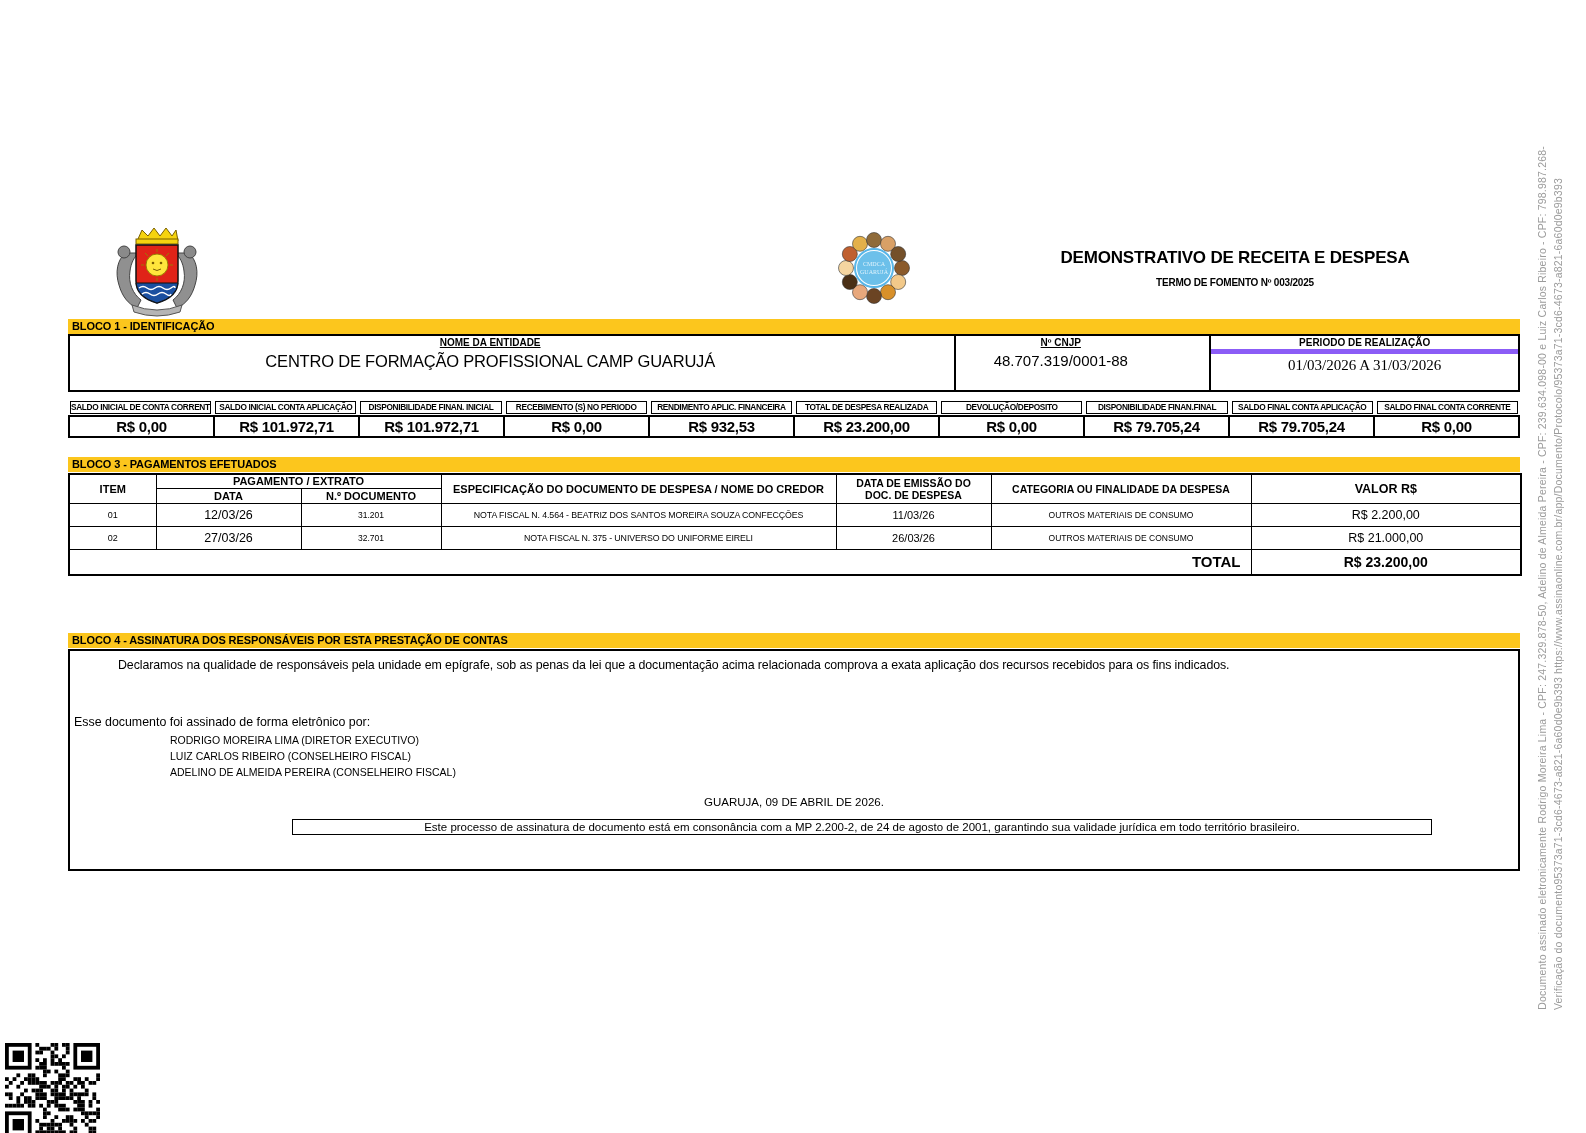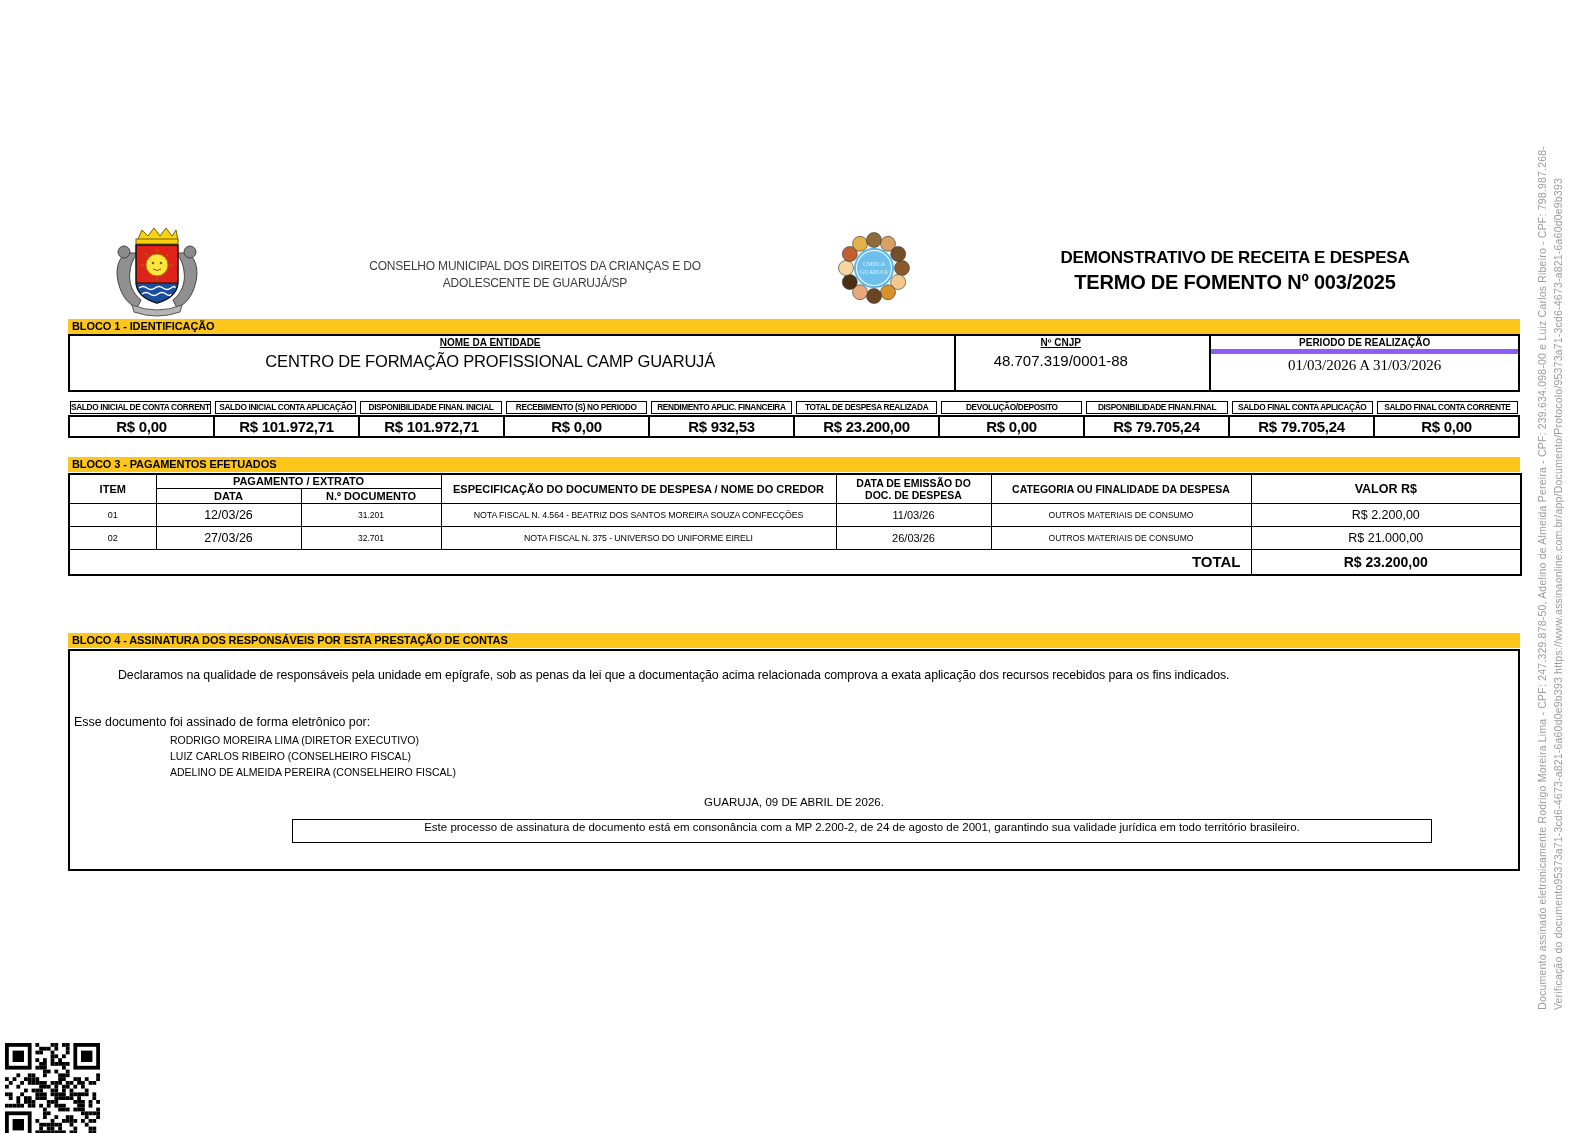--- a/index.html
+++ b/index.html
@@ -4,21 +4,21 @@
 <style>
   html,body{margin:0;padding:0;background:#fff;}
   #page{position:relative;width:1586px;height:1133px;background:#ffffff;overflow:hidden;
         font-family:"Liberation Sans",sans-serif;color:#000;}
   .abs{position:absolute;}
 
   
   .council-text{left:300px;top:258px;width:470px;text-align:center;font-size:12px;color:#3c3c3c;line-height:17px;letter-spacing:-0.2px;}
   .doc-titles{left:1010px;top:248px;width:450px;text-align:center;}
   .doc-title1{font-size:17px;font-weight:bold;letter-spacing:-0.2px;}
-  .doc-title2{font-size:20px;font-weight:bold;margin-top:3px;letter-spacing:-0.2px;}
+  .doc-title2{font-size:10px;font-weight:bold;margin-top:9px;letter-spacing:-0.2px;}
 
   
   .bar{left:68px;width:1452px;height:15px;background:#FCC61D;font-size:11px;font-weight:bold;
        line-height:15px;padding-left:4px;box-sizing:border-box;letter-spacing:-0.1px;}
 
   
   .b1-table{left:68px;top:334px;width:1452px;height:58px;border:2px solid #000;box-sizing:border-box;display:flex;gap:44px;}
   .b1-cell{height:100%;box-sizing:border-box;text-align:center;}
   .b1-c1{width:61.8%;}
   .b1-c2{width:15.5%;border-left:2px solid #000;}
@@ -52,25 +52,25 @@
   .cell-spec{font-size:8.8px;letter-spacing:-0.1px;}
   .cell-emis{font-size:11px;}
   .cell-cat{font-size:8.5px;}
   .cell-val{font-size:12.5px;}
   .b3-total-row td{border-top:2px solid #000;}
   .b3-total-label{font-weight:bold;font-size:15px;text-align:right !important;padding-right:10px !important;}
   .b3-total-val{font-weight:bold;font-size:14px;}
 
   
   .b4-box{left:68px;top:649px;width:1452px;height:222px;border:2px solid #000;box-sizing:border-box;}
-  .b4-decl{position:absolute;left:6px;right:6px;top:17px;font-size:12.4px;text-indent:42px;letter-spacing:-0.1px;}
+  .b4-decl{position:absolute;left:6px;right:6px;top:7px;font-size:12.4px;text-indent:42px;letter-spacing:-0.1px;}
   .b4-intro{position:absolute;left:4px;top:64px;font-size:12.4px;}
   .b4-signers{position:absolute;left:100px;top:81px;font-size:10.5px;line-height:16px;}
   .b4-citydate{position:absolute;left:0;right:0;top:145px;text-align:center;font-size:11.5px;}
-  .b4-mpnote{position:absolute;left:222px;width:1140px;top:168px;height:24px;border:1px solid #000;
+  .b4-mpnote{position:absolute;left:222px;width:1140px;top:168px;height:16px;border:1px solid #000;
              text-align:center;font-size:11.5px;line-height:15px;box-sizing:border-box;white-space:nowrap;}
 
   
   .vtext{position:absolute;bottom:123px;writing-mode:vertical-rl;transform:rotate(180deg);
          white-space:nowrap;color:#9b9b9b;font-size:10.5px;letter-spacing:0.2px;}
   .v1{left:1536px;}
   .v2{left:1552px;}
 
   
   .qr{left:5px;top:1043px;width:95px;height:95px;}
@@ -101,24 +101,20 @@
         <line x1="36" y1="33" x2="33" y2="30"></line>
           <line x1="54" y1="33" x2="57" y2="30"></line>
       </g>
       <circle cx="41" cy="40" r="1.3" fill="#7a5c00"></circle>
         <circle cx="49" cy="40" r="1.3" fill="#7a5c00"></circle>
       <path d="M41,46 q4,3 8,0" fill="none" stroke="#7a5c00"></path>
       <path d="M20,82 q25,10 50,0 l-2,7 q-23,8 -46,0 z" fill="#b5b5b5" stroke="#555"></path>
     </svg>
   </div>
 
-  <div class="abs council-text">
-    <div>CONSELHO MUNICIPAL  DOS DIREITOS DA CRIANÇAS E DO</div>
-    <div>ADOLESCENTE  DE GUARUJÁ/SP</div>
-  </div>
 
   <div class="abs" style="left:833px;top:223px;width:82px;height:90px;">
     <svg viewBox="0 0 82 90" width="82" height="90">
       <g stroke="#333" stroke-width="0.6">
         <circle cx="69" cy="45" r="7.5" fill="#8a5a2b"></circle>
         <circle cx="65.2" cy="59" r="7.5" fill="#f2c98a"></circle>
         <circle cx="55" cy="69.2" r="7.5" fill="#d8902a"></circle>
         <circle cx="41" cy="73" r="7.5" fill="#6b4423"></circle>
         <circle cx="27" cy="69.2" r="7.5" fill="#e8a87c"></circle>
         <circle cx="16.8" cy="59" r="7.5" fill="#4a2f15"></circle>

